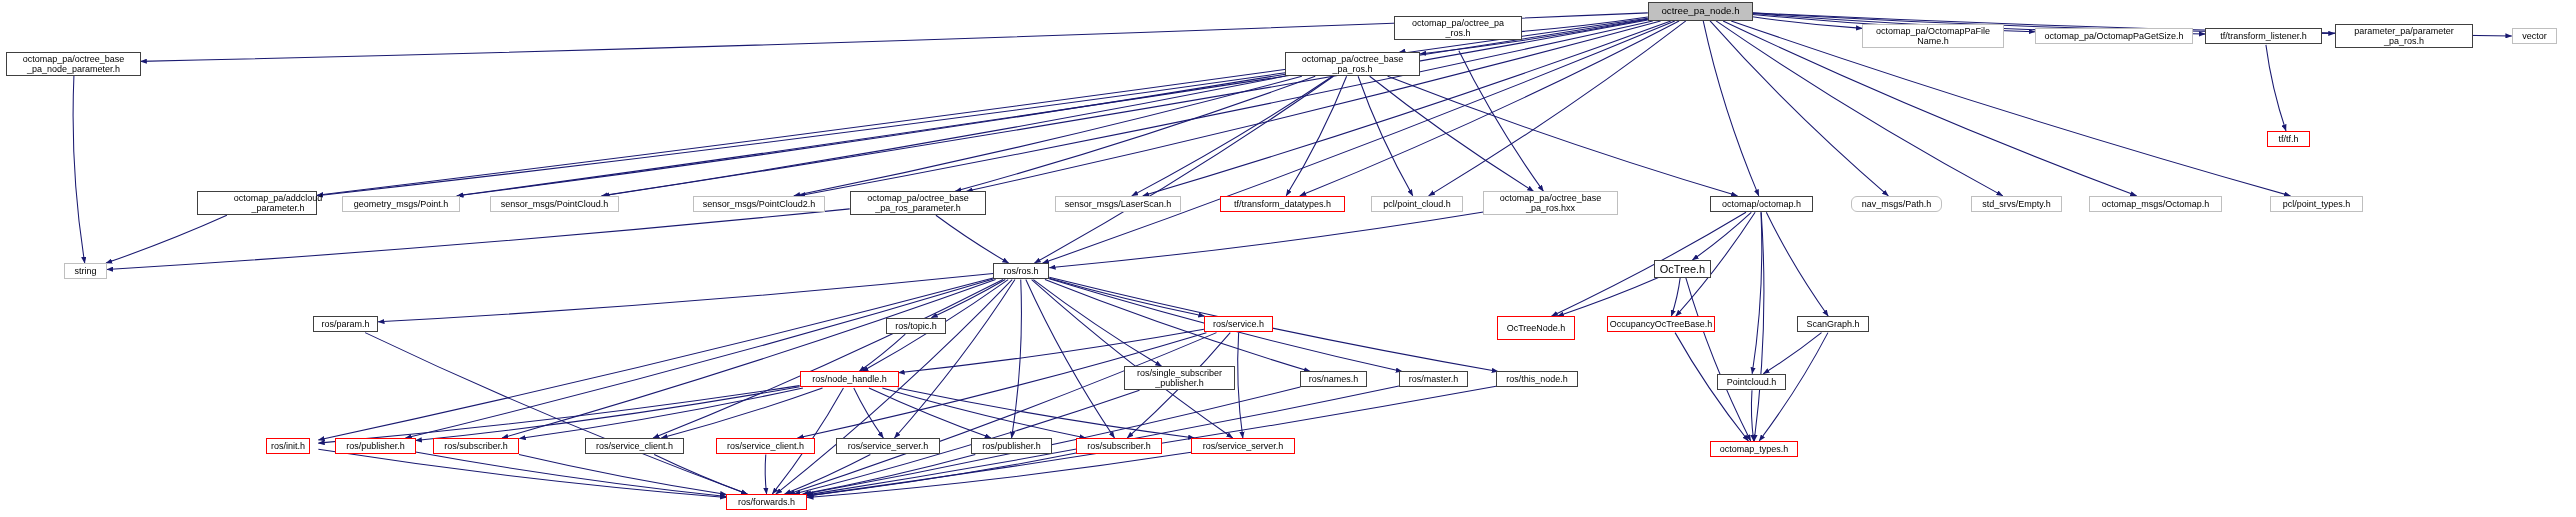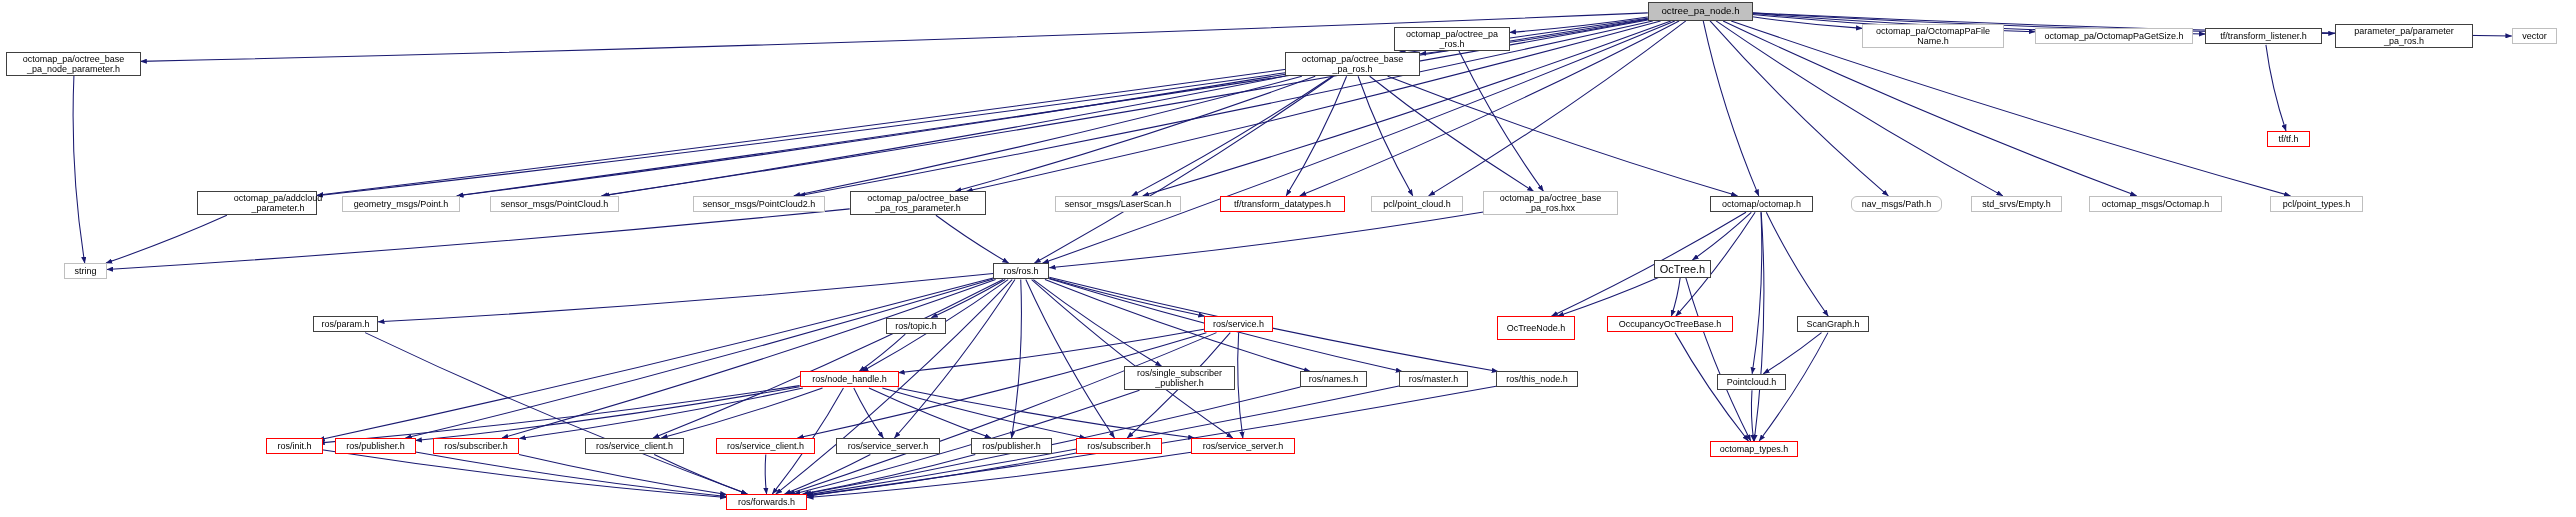--- a/index.html
+++ b/index.html
@@ -125,21 +125,21 @@
         <path d="M1524.7951807228915,522 Q1300.6367469879517,599.5887951807229 1062.578313253012,661"></path>
         <path d="M1740,517.7233201581028 Q1414.3678623128149,598.9406006366611 1076.908536585366,661"></path>
         <path d="M1872,516.457399103139 Q1481.063118431876,598.903022615615 1080,662.0717488789238"></path>
         <path d="M2002,516.7487875848691 Q1545.3986268449787,599.757854536313 1080,663.4102812803104"></path>
       </g>
   </svg>
   <div id="node-layer">
       <div class="node n-root" style="left: 1648px; top: 1.5px; width: 105px; height: 19.4px; font-size: 9.7px;"><span>octree_pa_node.h</span></div>
       <div class="node n-bold" style="left: 6px; top: 52px; width: 135px; height: 24px; font-size: 9px;"><span>octomap_pa/octree_base
 _pa_node_parameter.h</span></div>
-      <div class="node n-bold" style="left: 1394px; top: 27px; width: 116px; height: 24px; font-size: 9px; align-items: center;"><span>octomap_pa/octree_pa
+      <div class="node n-bold" style="left: 1394px; top: 16px; width: 128px; height: 24px; font-size: 9px; align-items: center;"><span>octomap_pa/octree_pa
 _ros.h</span></div>
       <div class="node n-plain" style="left: 1862px; top: 24px; width: 142px; height: 24px; font-size: 9px;"><span>octomap_pa/OctomapPaFile
 Name.h</span></div>
       <div class="node n-plain" style="left: 2035px; top: 28px; width: 158px; height: 16.4px; font-size: 9px;"><span>octomap_pa/OctomapPaGetSize.h</span></div>
       <div class="node n-bold" style="left: 2205px; top: 28px; width: 117px; height: 16.4px; font-size: 9px;"><span>tf/transform_listener.h</span></div>
       <div class="node n-bold" style="left: 2335px; top: 24px; width: 138px; height: 24px; font-size: 9px;"><span>parameter_pa/parameter
 _pa_ros.h</span></div>
       <div class="node n-plain" style="left: 2512px; top: 28px; width: 45px; height: 16.4px; font-size: 9px;"><span>vector</span></div>
       <div class="node n-red" style="left: 2267px; top: 131px; width: 43px; height: 16.4px; font-size: 9px;"><span>tf/tf.h</span></div>
       <div class="node n-bold" style="left: 1285px; top: 52px; width: 135px; height: 24px; font-size: 9px;"><span>octomap_pa/octree_base
@@ -161,30 +161,30 @@
       <div class="node n-plain" style="left: 1971px; top: 196px; width: 91px; height: 16.4px; font-size: 9px;"><span>std_srvs/Empty.h</span></div>
       <div class="node n-plain" style="left: 2089px; top: 196px; width: 133px; height: 16.4px; font-size: 9px;"><span>octomap_msgs/Octomap.h</span></div>
       <div class="node n-plain" style="left: 2270px; top: 196px; width: 93px; height: 16.4px; font-size: 9px;"><span>pcl/point_types.h</span></div>
       <div class="node n-plain" style="left: 64px; top: 263px; width: 43px; height: 16.4px; font-size: 9px;"><span>string</span></div>
       <div class="node n-bold" style="left: 993px; top: 263px; width: 56px; height: 16.4px; font-size: 9px;"><span>ros/ros.h</span></div>
       <div class="node n-bold" style="left: 1654px; top: 260px; width: 57px; height: 18px; font-size: 11px;"><span>OcTree.h</span></div>
       <div class="node n-bold" style="left: 313px; top: 316px; width: 65px; height: 16.4px; font-size: 9px;"><span>ros/param.h</span></div>
       <div class="node n-bold" style="left: 886px; top: 318px; width: 60px; height: 16.4px; font-size: 9px;"><span>ros/topic.h</span></div>
       <div class="node n-red" style="left: 1204px; top: 316px; width: 69px; height: 16.4px; font-size: 9px;"><span>ros/service.h</span></div>
       <div class="node n-red" style="left: 1497px; top: 316px; width: 78px; height: 24px; font-size: 9px;"><span>OcTreeNode.h</span></div>
-      <div class="node n-red" style="left: 1607px; top: 316px; width: 126px; height: 16.4px; font-size: 9px;"><span>OccupancyOcTreeBase.h</span></div>
+      <div class="node n-red" style="left: 1607px; top: 316px; width: 108px; height: 16.4px; font-size: 9px;"><span>OccupancyOcTreeBase.h</span></div>
       <div class="node n-bold" style="left: 1797px; top: 316px; width: 72px; height: 16.4px; font-size: 9px;"><span>ScanGraph.h</span></div>
       <div class="node n-red" style="left: 800px; top: 371px; width: 99px; height: 16.4px; font-size: 9px;"><span>ros/node_handle.h</span></div>
       <div class="node n-bold" style="left: 1124px; top: 366px; width: 111px; height: 24px; font-size: 9px;"><span>ros/single_subscriber
 _publisher.h</span></div>
       <div class="node n-bold" style="left: 1300px; top: 371px; width: 67px; height: 16.4px; font-size: 9px;"><span>ros/names.h</span></div>
       <div class="node n-bold" style="left: 1399px; top: 371px; width: 69px; height: 16.4px; font-size: 9px;"><span>ros/master.h</span></div>
       <div class="node n-bold" style="left: 1496px; top: 371px; width: 82px; height: 16.4px; font-size: 9px;"><span>ros/this_node.h</span></div>
       <div class="node n-bold" style="left: 1717px; top: 374px; width: 69px; height: 16.4px; font-size: 9px;"><span>Pointcloud.h</span></div>
-      <div class="node n-red" style="left: 266px; top: 438px; width: 57px; height: 16.4px; font-size: 9px;"><span>ros/init.h</span></div>
+      <div class="node n-red" style="left: 266px; top: 438px; width: 44px; height: 16.4px; font-size: 9px;"><span>ros/init.h</span></div>
       <div class="node n-red" style="left: 335px; top: 438px; width: 81px; height: 16.4px; font-size: 9px;"><span>ros/publisher.h</span></div>
       <div class="node n-red" style="left: 433px; top: 438px; width: 86px; height: 16.4px; font-size: 9px;"><span>ros/subscriber.h</span></div>
       <div class="node n-bold" style="left: 585px; top: 438px; width: 99px; height: 16.4px; font-size: 9px;"><span>ros/service_client.h</span></div>
       <div class="node n-red" style="left: 716px; top: 438px; width: 99px; height: 16.4px; font-size: 9px;"><span>ros/service_client.h</span></div>
       <div class="node n-bold" style="left: 836px; top: 438px; width: 104px; height: 16.4px; font-size: 9px;"><span>ros/service_server.h</span></div>
       <div class="node n-bold" style="left: 971px; top: 438px; width: 81px; height: 16.4px; font-size: 9px;"><span>ros/publisher.h</span></div>
       <div class="node n-red" style="left: 1076px; top: 438px; width: 86px; height: 16.4px; font-size: 9px;"><span>ros/subscriber.h</span></div>
       <div class="node n-red" style="left: 1191px; top: 438px; width: 104px; height: 16.4px; font-size: 9px;"><span>ros/service_server.h</span></div>
       <div class="node n-red" style="left: 1710px; top: 441px; width: 88px; height: 16.4px; font-size: 9px;"><span>octomap_types.h</span></div>
       <div class="node n-red" style="left: 726px; top: 494px; width: 81px; height: 16.4px; font-size: 9px;"><span>ros/forwards.h</span></div>

